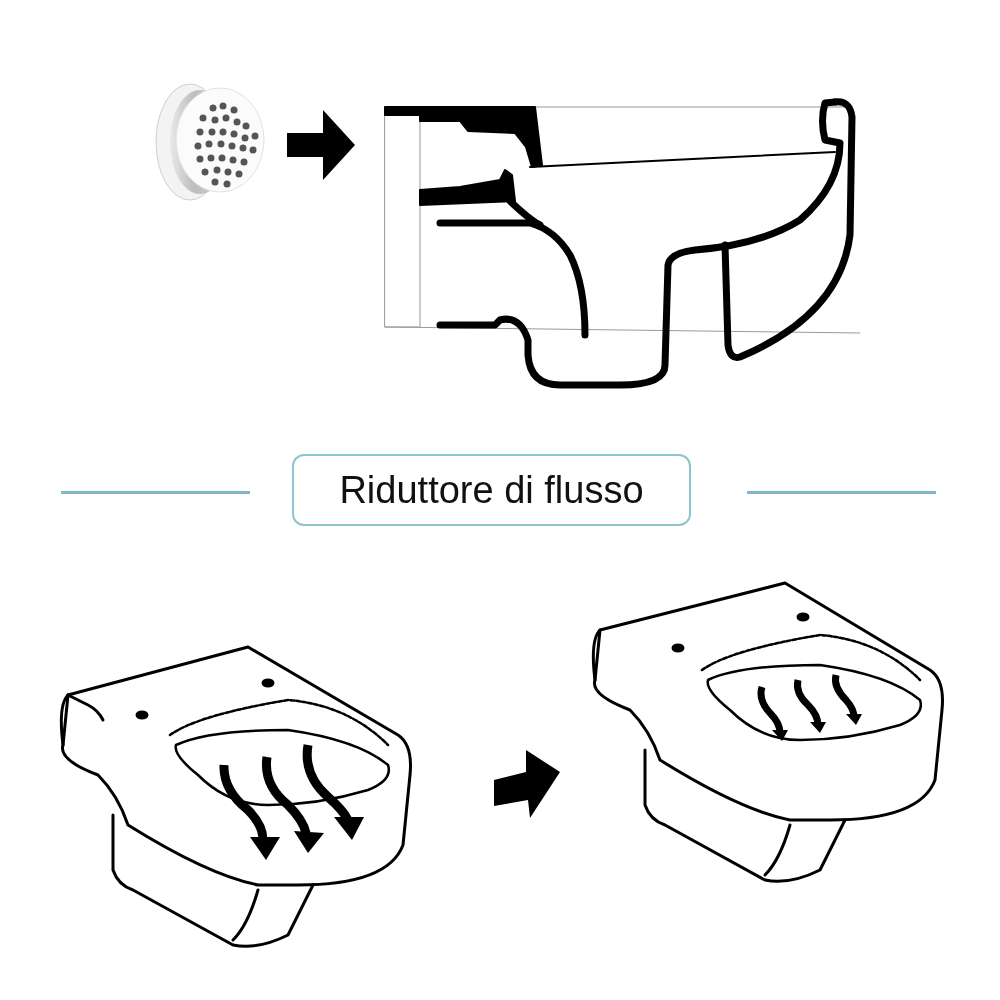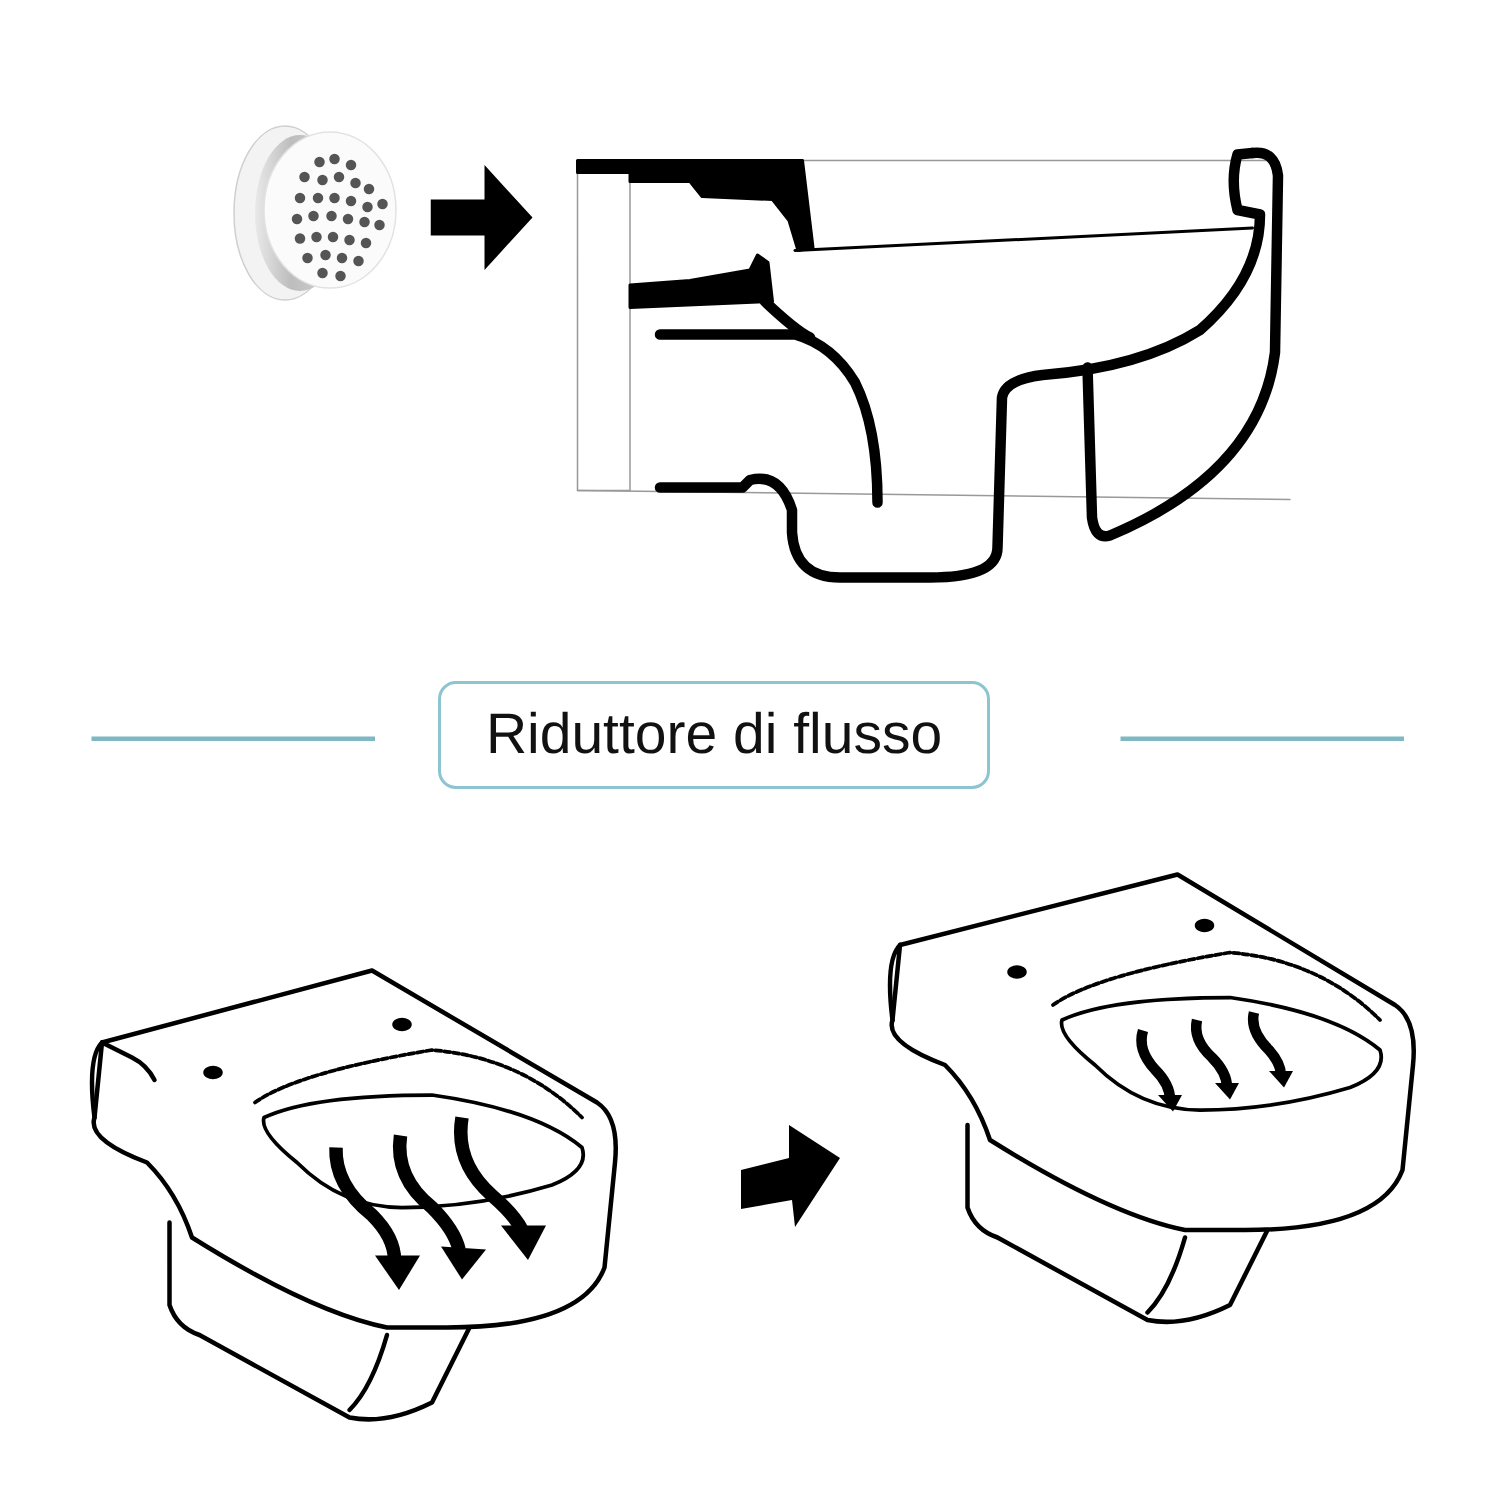--- a/index.html
+++ b/index.html
@@ -1,21 +1,21 @@
 <!DOCTYPE html>
 <html><head>
   <meta charset="utf-8">
   <style>
     html, body { margin: 0; padding: 0; background: #ffffff; }
     body { width: 1000px; height: 1000px; position: relative; overflow: hidden;
            font-family: "Liberation Sans", sans-serif; }
     .abs { position: absolute; }
     .divider { position: absolute; height: 3px; background: #7fb7c3; }
     .label-box {
-      position: absolute; left: 292px; top: 454px; width: 368px; height: 72px;
+      position: absolute; left: 292px; top: 454px; width: 399px; height: 72px;
       border: 2px solid #8cc4d0; border-radius: 12px; box-sizing: border-box;
       display: flex; align-items: center; justify-content: center; background: #fff;
     }
     .label-text { font-size: 38px; color: #111; letter-spacing: 0px; }
     svg { display: block; }
   </style>
 </head>
 <body>
 
 <div class="abs" style="left:145px;top:80px;">

